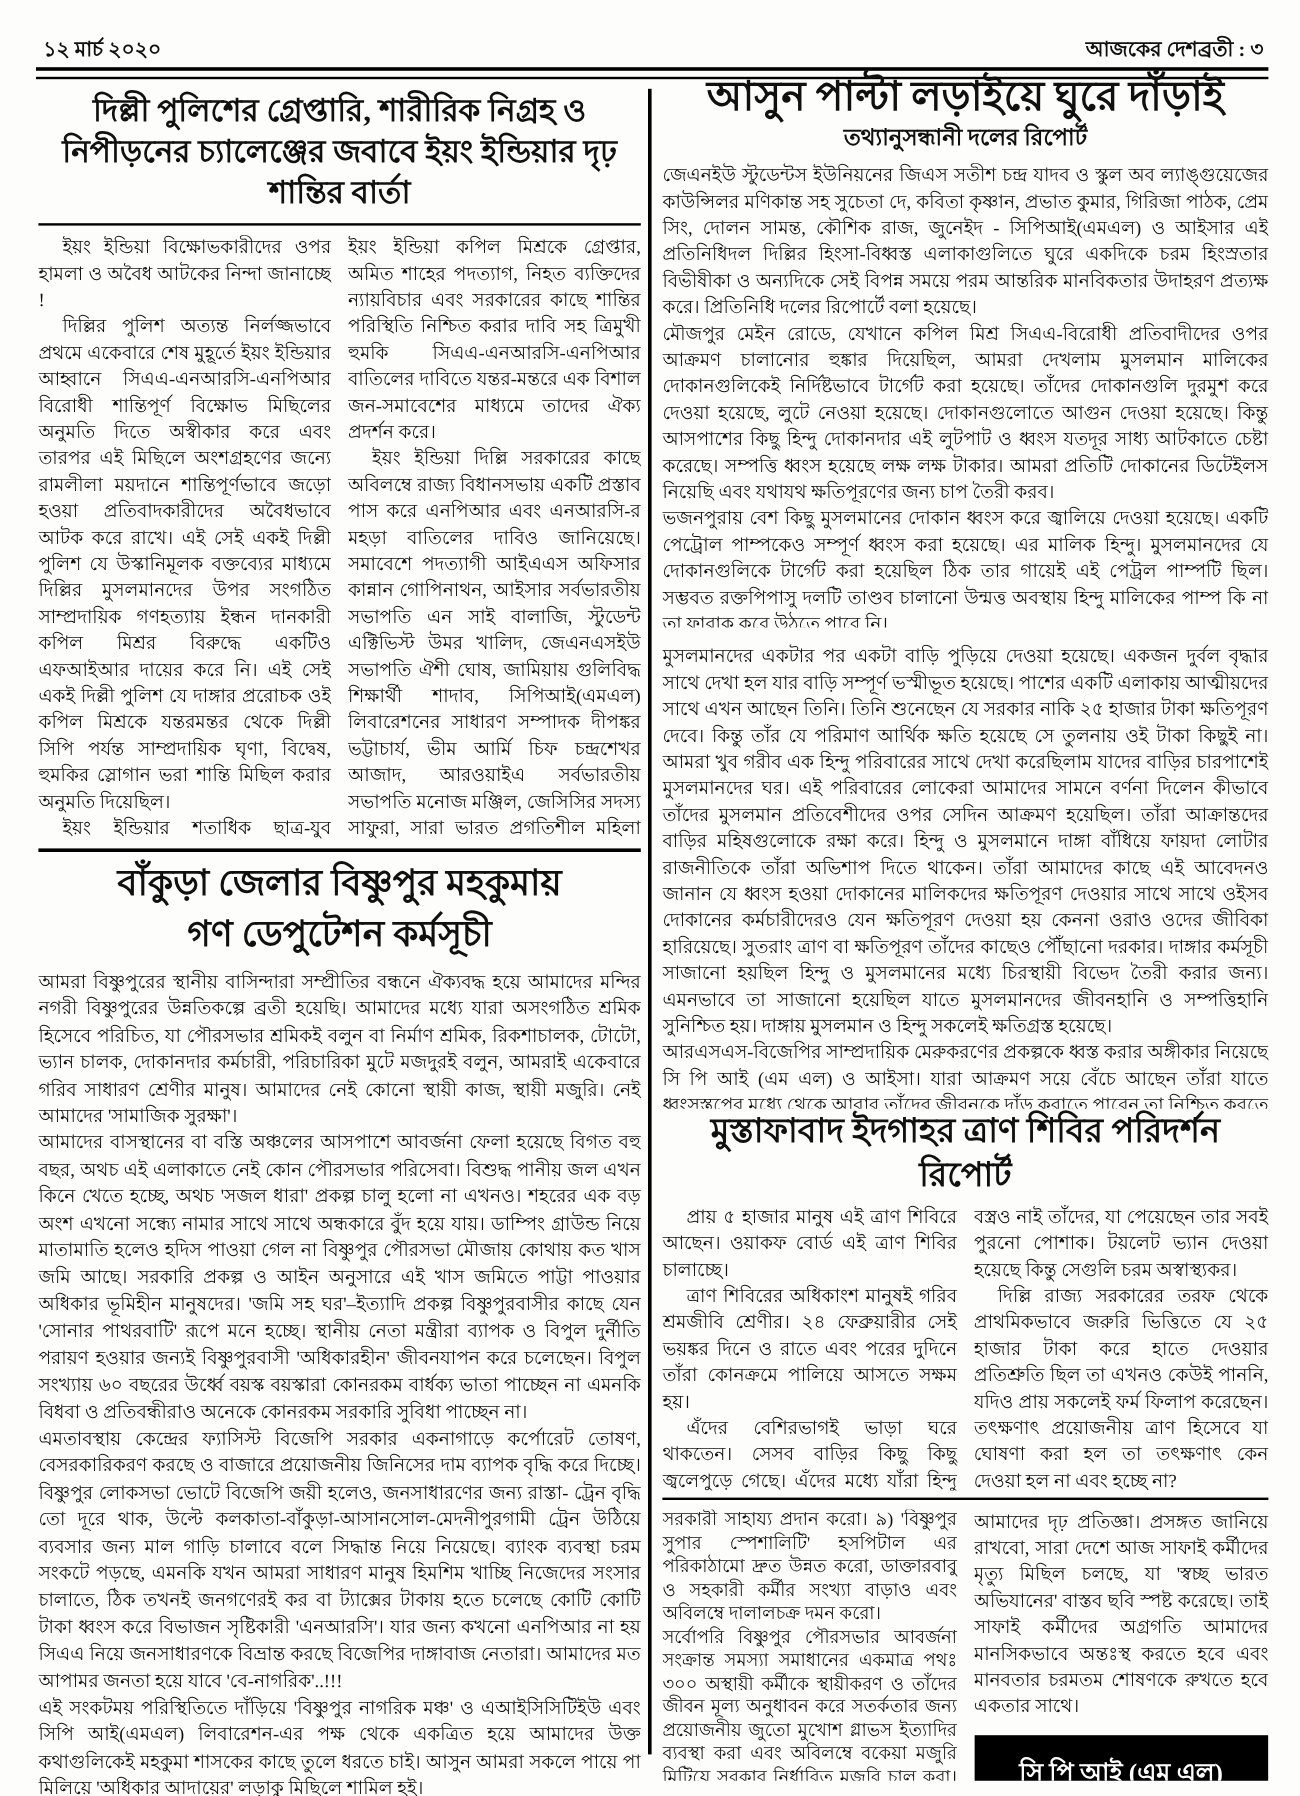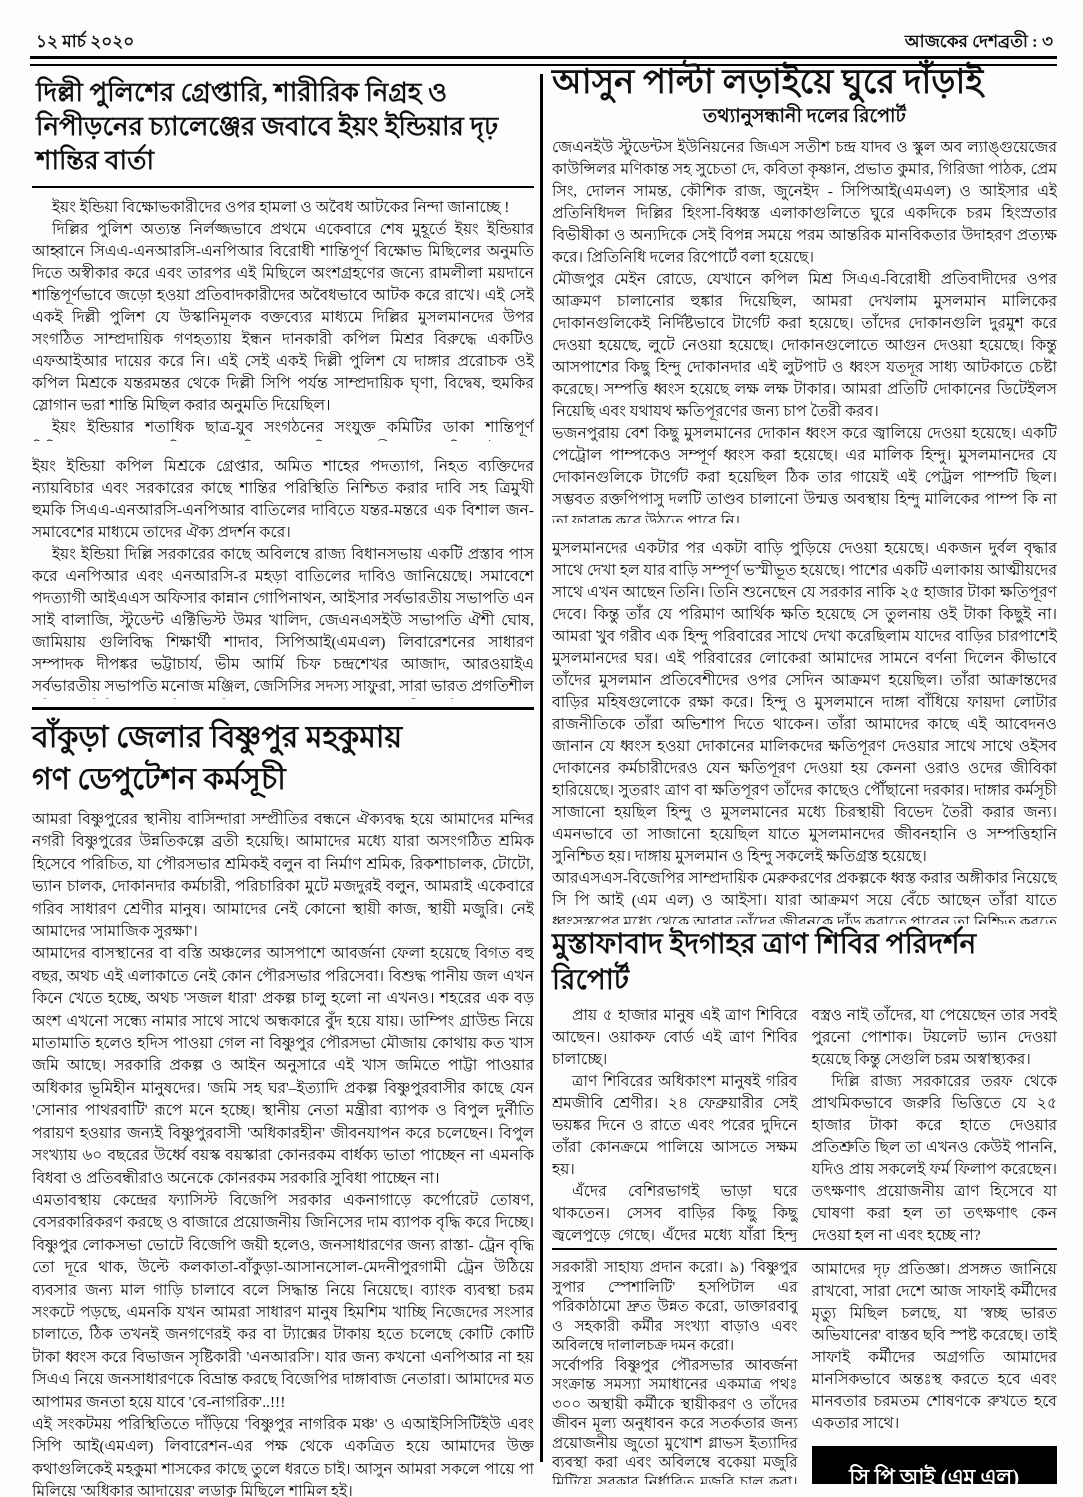--- a/index.html
+++ b/index.html
@@ -16,32 +16,32 @@
   .hdr-date{position:absolute;left:36px;top:28px;font-size:17px;font-weight:bold;}
   .hdr-edition{position:absolute;right:30px;top:28px;font-size:17px;font-weight:bold;}
   .hdr-rule{position:absolute;left:30px;right:26px;top:56px;height:5px;
     border-top:3px solid #000;border-bottom:2px solid #000;}
   
   .vdivider{position:absolute;left:540px;top:74px;width:3px;height:1388px;background:#000;}
   
   .region-left{position:absolute;left:32px;top:74px;width:502px;}
   .region-right{position:absolute;left:552px;top:62px;width:505px;}
   
-  .headline{font-weight:bold;letter-spacing:0;}
+  .headline{font-weight:bold;text-align:center;letter-spacing:0;}
   .h-delhi{font-size:26px;line-height:34px;padding:2px 4px 8px;border-bottom:2px solid #000;}
   .h-fight{font-size:34px;line-height:40px;}
   .h-fight-sub{font-size:19px;line-height:24px;text-align:center;font-weight:bold;margin-top:2px;}
   .h-bishnupur{font-size:30px;line-height:42px;}
   .h-mustafabad{font-size:28px;line-height:36px;margin-top:2px;}
   
   .cols{display:flex;gap:14px;overflow:hidden;}
   .col{flex:1;text-align:justify;font-size:15.5px;line-height:22px;overflow:hidden;}
   .col p,.flow p{margin:0;}
   .indent p{text-indent:20px;}
-  .a1-cols{height:503px;margin-top:8px;flex-direction:column;}
+  .a1-cols{height:503px;margin-top:8px;}
   .a2-cols{height:788px;margin-top:8px;flex-direction:column;}
   .a4-cols{height:238px;margin-top:6px;}
   
   .a3{border-top:3px solid #000;margin-top:8px;padding-top:6px;}
   .a3-body{font-size:15.5px;line-height:22.4px;text-align:justify;margin-top:8px;height:700px;overflow:hidden;}
   .a3-body p{margin:0;}
   
   .bottom-rule{border-top:2px solid #000;margin-top:6px;}
   .bottom-cols{display:flex;gap:14px;margin-top:8px;height:226px;overflow:hidden;justify-content:flex-end;}
   .bottom-col{flex:1;text-align:justify;font-size:15px;line-height:19.5px;overflow:hidden;}

